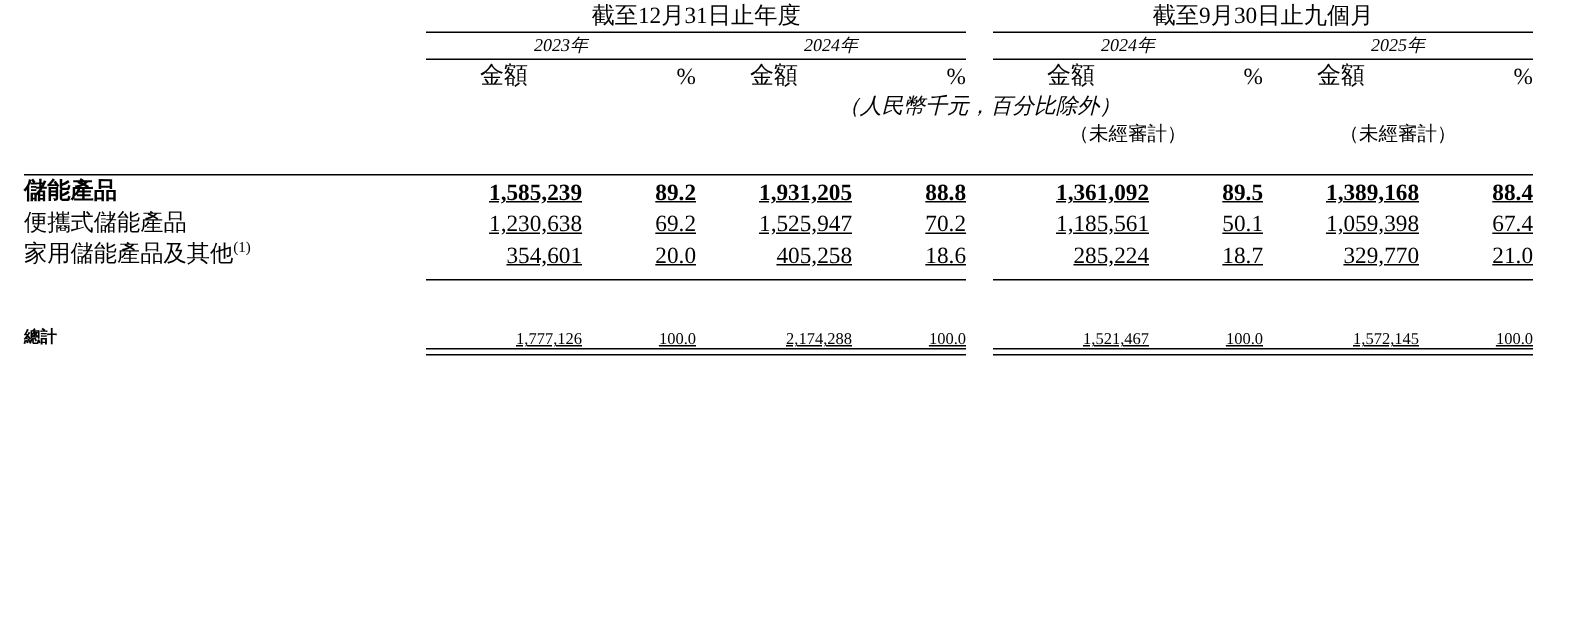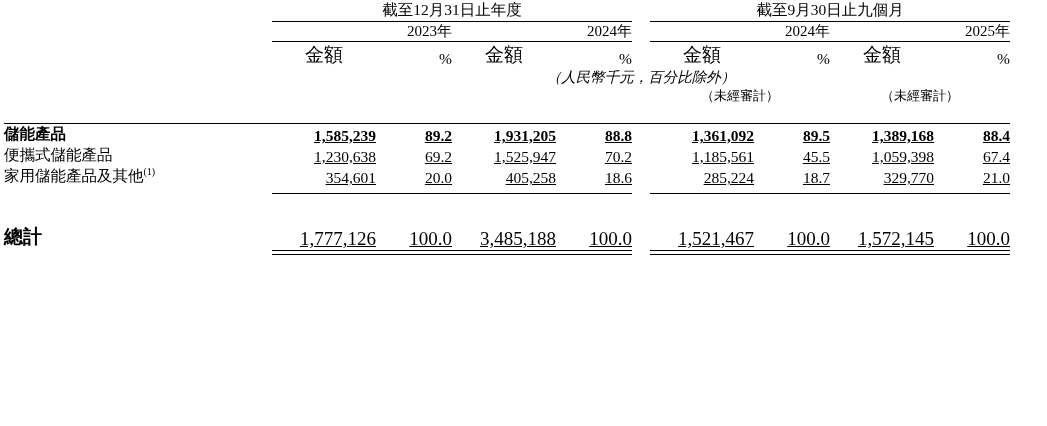--- a/index.html
+++ b/index.html
@@ -14,21 +14,21 @@
     color: #000000;
     overflow: hidden;
   }
   .page {
     position: relative;
     width: 1047px;
     height: 426px;
   }
   table.fin {
     position: absolute;
-    left: 4px;
+    left: 16px;
     top: 0;
     width: 914px;
     border-collapse: collapse;
     table-layout: fixed;
   }
   table.fin td, table.fin th {
     padding: 0;
     vertical-align: bottom;
     font-weight: normal;
   }
@@ -47,28 +47,29 @@
   }
   .bold { font-weight: bold; }
 
   .hdr-group {
     text-align: center;
     font-size: 15.5px;
     font-weight: bold;
     padding-bottom: 4px;
   }
   .hdr-year {
-    text-align: right;
-    font-size: 15px;
+    text-align: center;
+    font-size: 12px;
     font-weight: bold;
     padding-bottom: 3px;
+    font-style: italic;
   }
   .hdr-sub {
     text-align: center;
-    font-size: 19px;
+    font-size: 16px;
     font-weight: bold;
     padding-bottom: 2px;
   }
   .hdr-pct {
     text-align: right;
     padding-right: 6px;
     font-size: 15.5px;
     font-weight: bold;
     padding-bottom: 2px;
   }
@@ -101,21 +102,21 @@
     font-size: 0;
     line-height: 0;
   }
   .rule-thin {
     border-top: 1px solid #000;
     height: 0;
     font-size: 0;
     line-height: 0;
   }
   .cellpad { padding-top: 4px; }
-  .tot-row td { padding-top: 8px; padding-bottom: 3px; font-size: 19px; }
+  .tot-row td { padding-top: 8px; padding-bottom: 3px; font-size: 11px; }
 </style>
 </head>
 <body>
 
 <div class="page">
   <table class="fin">
     <colgroup>
       <col class="c-label">
       <col class="c-amt">
         <col class="c-pct">
@@ -218,21 +219,21 @@
     </tr>
 
     <tr>
       <td class="rowlabel indent"><span>便攜式儲能產品</span></td>
       <td class="num rowlabel">1,230,638</td>
       <td class="num rowlabel">69.2</td>
       <td class="num rowlabel">1,525,947</td>
       <td class="num rowlabel">70.2</td>
       <td></td>
       <td class="num rowlabel">1,185,561</td>
-      <td class="num rowlabel">45.5</td>
+      <td class="num rowlabel">50.1</td>
       <td class="num rowlabel">1,059,398</td>
       <td class="num rowlabel">67.4</td>
     </tr>
 
     <tr>
       <td class="rowlabel indent"><span>家用儲能產品及其他</span><span class="sup">(1)</span></td>
       <td class="num rowlabel">354,601</td>
       <td class="num rowlabel">20.0</td>
       <td class="num rowlabel">405,258</td>
       <td class="num rowlabel">18.6</td>
@@ -268,21 +269,21 @@
     <tr>
       <td colspan="10">
             <div style="height:30px"></div>
           </td>
     </tr>
 
     <tr class="tot-row">
       <td class="rowlabel bold" style="padding-top:0">總計</td>
       <td class="num bold">1,777,126</td>
       <td class="num bold">100.0</td>
-      <td class="num bold">3,485,188</td>
+      <td class="num bold">2,174,288</td>
       <td class="num bold">100.0</td>
       <td></td>
       <td class="num bold">1,521,467</td>
       <td class="num bold">100.0</td>
       <td class="num bold">1,572,145</td>
       <td class="num bold">100.0</td>
     </tr>
 
     <tr>
       <td></td>

